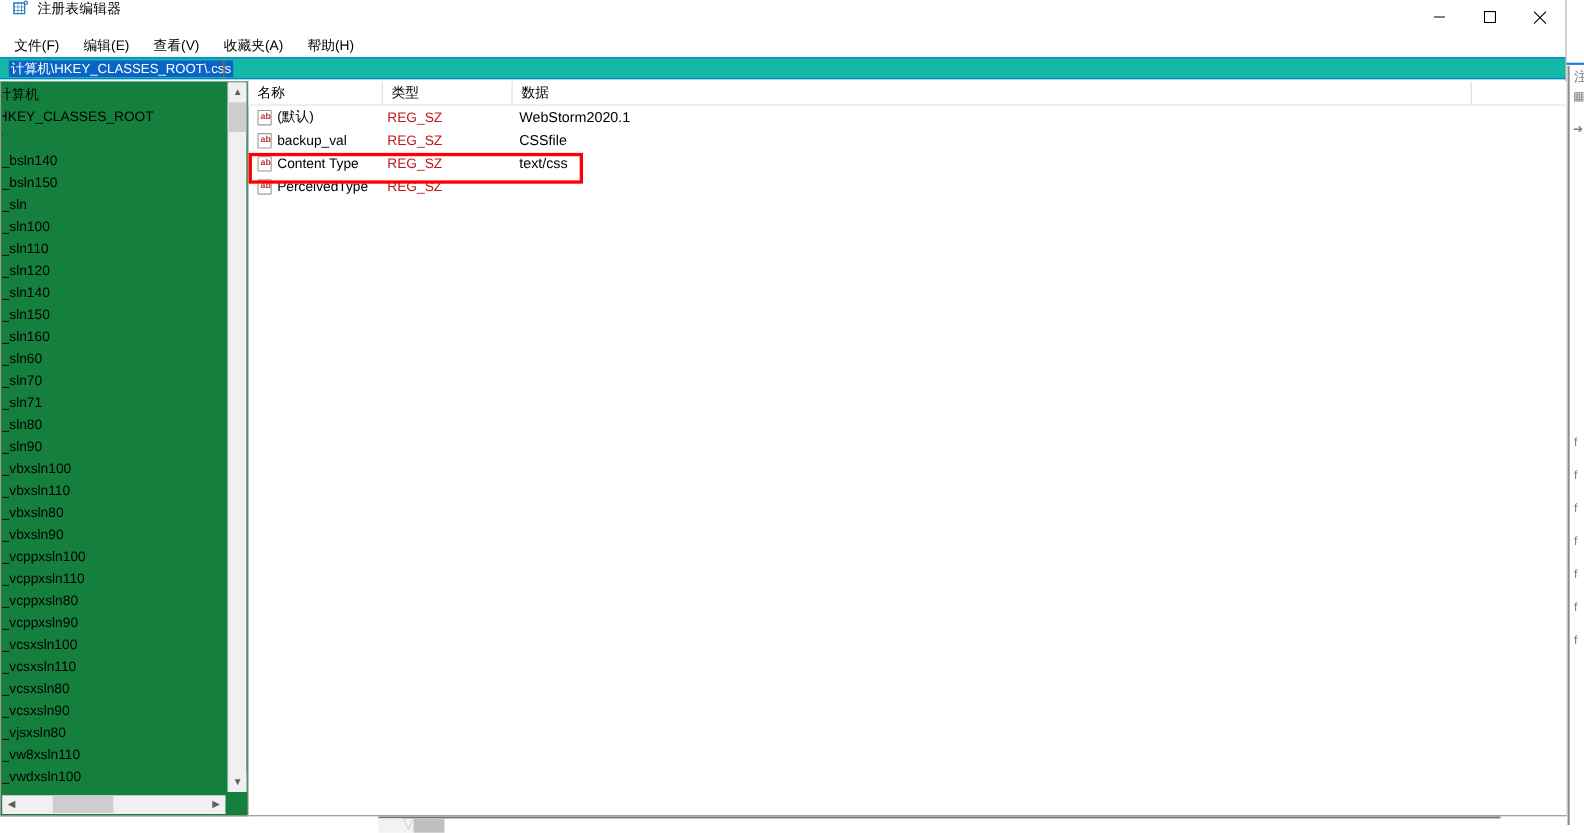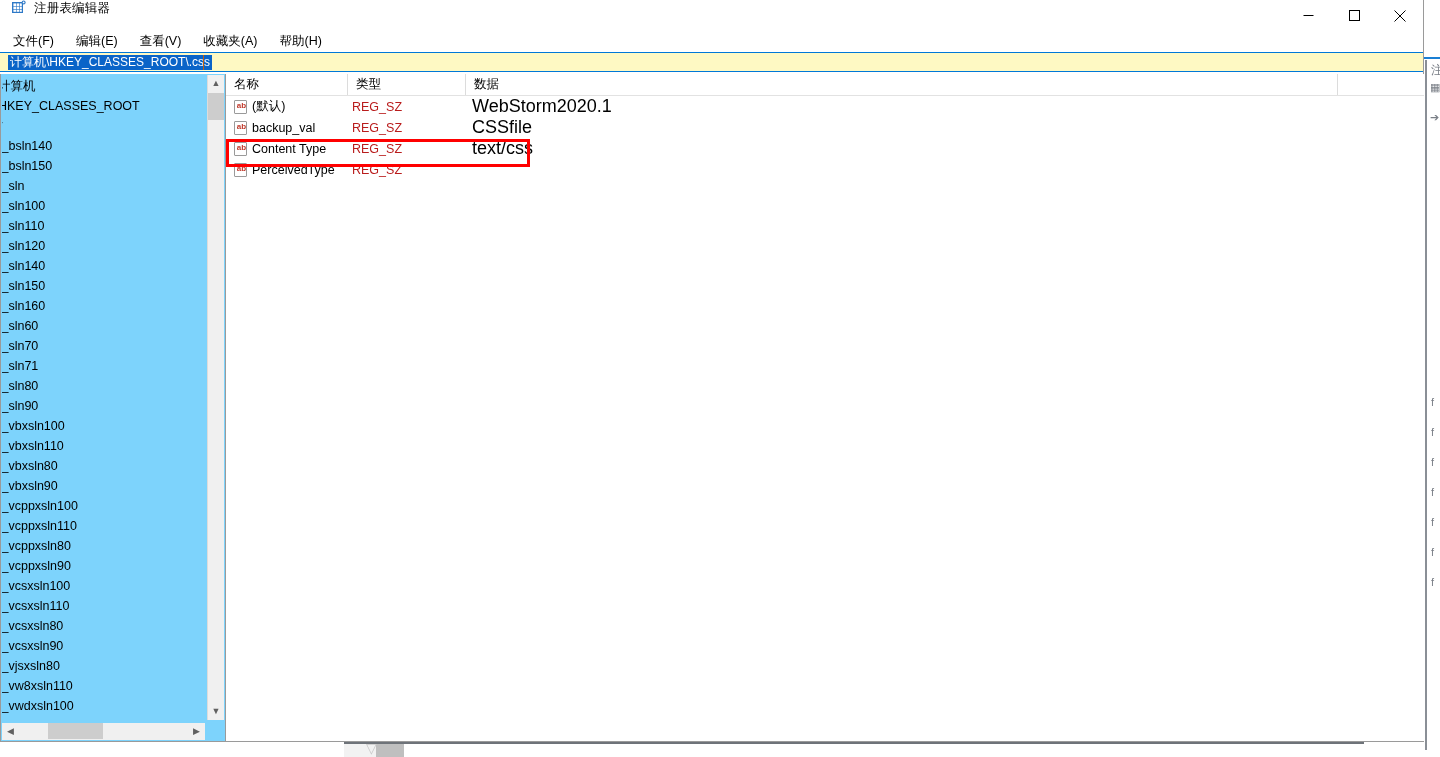--- a/index.html
+++ b/index.html
@@ -132,21 +132,21 @@
     white-space: nowrap;
     cursor: default;
     padding: 1px 2px;
   }
 
   
   #address-bar {
     height: 20px;
     border-top: 1px solid #0078d7;
     border-bottom: 1px solid #0078d7;
-    background: #fef9c3;
+    background: #14b8a6;
     display: flex;
     align-items: center;
     box-sizing: border-box;
     position: relative;
   }
   #address-input {
     position: absolute;
     left: 8px; top: 2px;
     height: 15px;
     line-height: 15px;
@@ -171,21 +171,21 @@
     width: 1424px;
     height: 668px;
     display: flex;
   }
 
   
   #tree-pane {
     width: 226px;
     height: 668px;
     box-sizing: border-box;
-    background: #7dd3fc;
+    background: #15803d;
     position: relative;
     border-right: 1px solid #9a9a9a;
     border-left: 1px solid #9a9a9a;
     border-bottom: 1px solid #9a9a9a;
   }
   #tree-scroll-viewport {
     position: absolute;
     left: 1px; top: 2px;
     width: 203px;
     height: 644px;
@@ -321,21 +321,21 @@
     width: 118px;
     padding-left: 4px;
     box-sizing: border-box;
     font-size: 12.5px;
     color: #b91c1c;
   }
   .cell-data {
     flex: 1;
     padding-left: 6px;
     box-sizing: border-box;
-    font-size: 18px;
+    font-size: 13px;
     color: #000000;
   }
 
   
   .ab-icon {
     width: 13px;
     height: 14px;
     margin-right: 5px;
     flex: none;
     position: relative;

